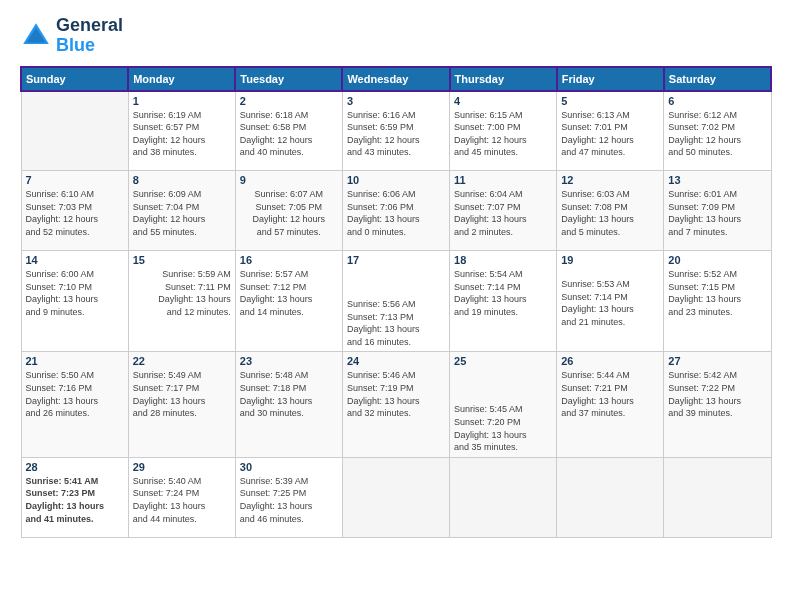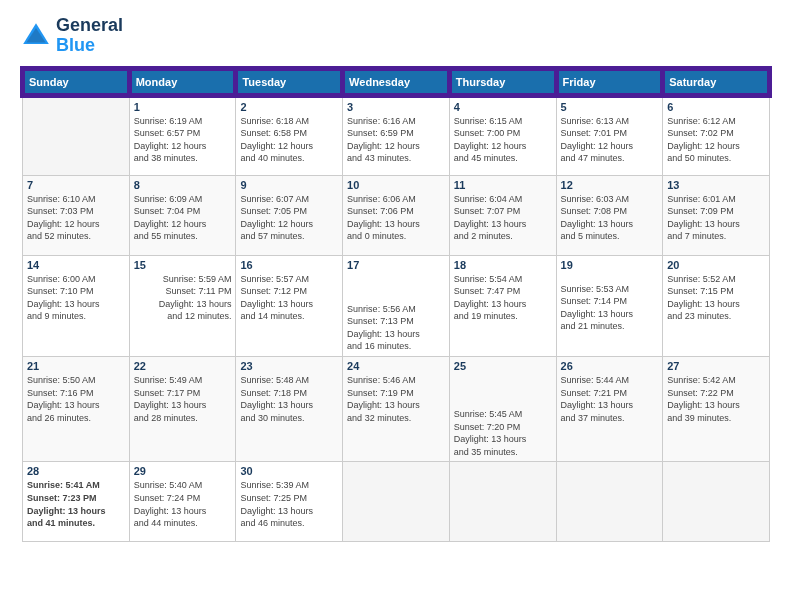--- a/index.html
+++ b/index.html
@@ -58,21 +58,21 @@
       border-collapse: collapse;
       table-layout: fixed;
     }
     thead tr th {
       background: #1a6fad;
       color: #fff;
       font-size: 11px;
       font-weight: bold;
       padding: 5px 4px;
       text-align: left;
-      border: 5px solid #4c1d95;
+      border: 2px solid #4c1d95;
     }
     tbody tr td {
       border: 1px solid #ccc;
       vertical-align: top;
       padding: 3px 4px;
       height: 80px;
       font-size: 9.5px;
       color: #333;
       background: #fff;
     }
@@ -181,21 +181,21 @@
           </td>
           <td>
             <span class="day-num">8</span>
             <div class="day-detail" style="white-space: pre-line;">Sunrise: 6:09 AM
 Sunset: 7:04 PM
 Daylight: 12 hours
 and 55 minutes.</div>
           </td>
           <td>
             <span class="day-num">9</span>
-            <div class="day-detail" style="white-space: pre-line;">Sunrise: 6:07 AM
+            <div class="day-detail" style="white-space: pre-line; text-align: center;">Sunrise: 6:07 AM
 Sunset: 7:05 PM
 Daylight: 12 hours
 and 57 minutes.</div>
           </td>
           <td>
             <span class="day-num">10</span>
             <div class="day-detail" style="white-space: pre-line;">Sunrise: 6:06 AM
 Sunset: 7:06 PM
 Daylight: 13 hours
 and 0 minutes.</div>
@@ -247,21 +247,21 @@
           <td>
             <span class="day-num">17</span>
             <div class="day-detail" style="white-space: pre-line; margin-top: 32px;">Sunrise: 5:56 AM
 Sunset: 7:13 PM
 Daylight: 13 hours
 and 16 minutes.</div>
           </td>
           <td>
             <span class="day-num">18</span>
             <div class="day-detail" style="white-space: pre-line;">Sunrise: 5:54 AM
-Sunset: 7:47 PM
+Sunset: 7:14 PM
 Daylight: 13 hours
 and 19 minutes.</div>
           </td>
           <td>
             <span class="day-num">19</span>
             <div class="day-detail" style="white-space: pre-line; margin-top: 12px;">Sunrise: 5:53 AM
 Sunset: 7:14 PM
 Daylight: 13 hours
 and 21 minutes.</div>
           </td>

